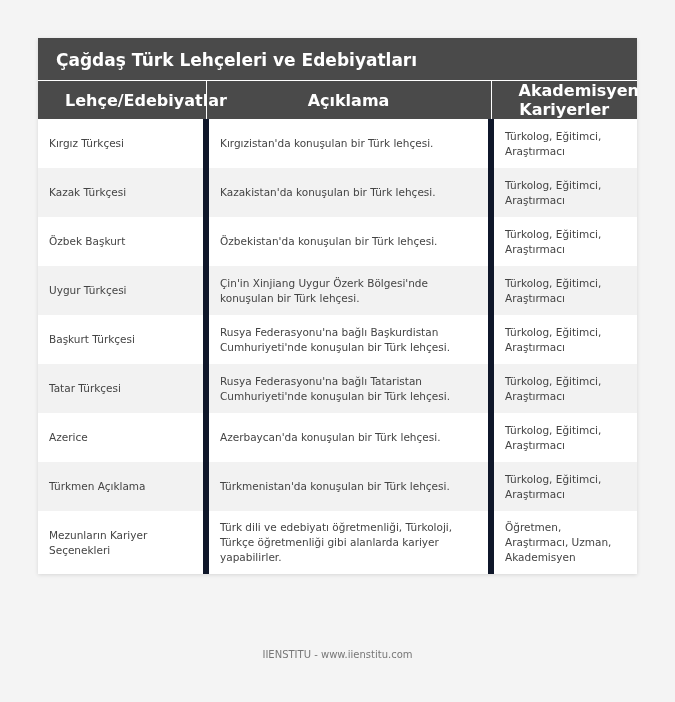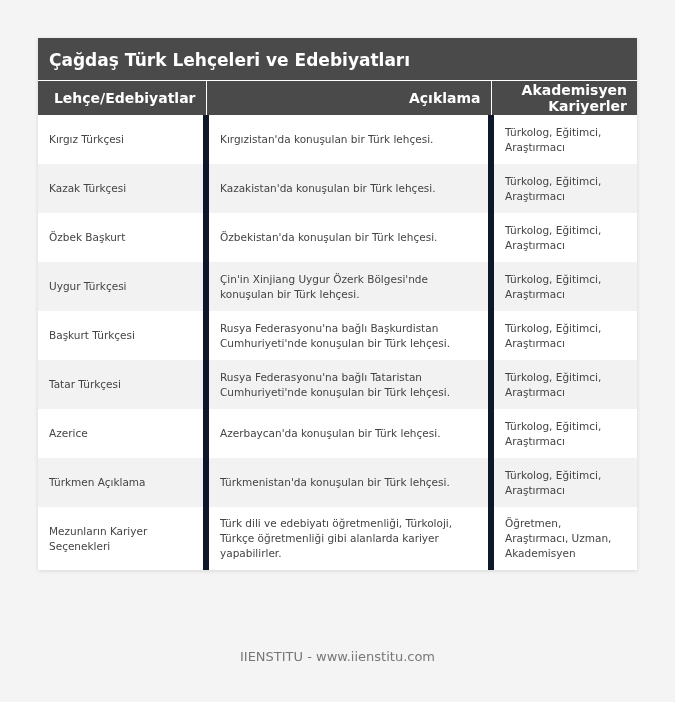--- a/index.html
+++ b/index.html
@@ -1,28 +1,28 @@
 <!DOCTYPE html>
 <html><head>
 <meta charset="utf-8">
 <style>
   html,body{margin:0;padding:0;}
   body{width:675px;height:702px;background:#f4f4f4;font-family:"DejaVu Sans","Liberation Sans",sans-serif;position:relative;overflow:hidden;}
   .card{position:absolute;left:38px;top:38px;width:599px;background:#fff;box-shadow:0 1px 4px rgba(0,0,0,0.12);}
-  .title{background:#4a4a4a;color:#fff;height:42px;line-height:44px;padding-left:11px;font-size:17px;font-weight:bold;border-bottom:1px solid #fff;}
+  .title{background:#4a4a4a;color:#fff;height:42px;line-height:44px;padding-left:18px;font-size:17px;font-weight:bold;border-bottom:1px solid #fff;}
   table{border-collapse:collapse;width:599px;table-layout:fixed;}
-  th{background:#4a4a4a;color:#fff;font-size:14px;font-weight:bold;text-align:right;padding:0 10px;height:34px;border-right:1px solid #fff;}
+  th{background:#4a4a4a;color:#fff;font-size:16px;font-weight:bold;text-align:center;padding:0 27px;height:34px;border-right:1px solid #fff;}
   th:last-child{border-right:none;}
   td{font-size:10.5px;color:#444;padding:4px 11px;line-height:15px;border-right:6px solid #0f172a;vertical-align:middle;}
   td:last-child{border-right:none;}
   tr.r td{height:41px;}
   tr.r.tall td{height:55px;}
   tbody tr:nth-child(even) td{background:#f2f2f2;}
   tbody tr:nth-child(odd) td{background:#fff;}
-  .footer{position:absolute;left:0;width:675px;top:649px;text-align:center;font-size:13px;color:#777;}
+  .footer{position:absolute;left:0;width:675px;top:649px;text-align:center;font-size:10px;color:#777;}
 </style>
 </head>
 <body>
 
 <div class="card">
   <div class="title">Çağdaş Türk Lehçeleri ve Edebiyatları</div>
   <table>
     <colgroup>
         <col style="width:168px">
         <col style="width:285px">

